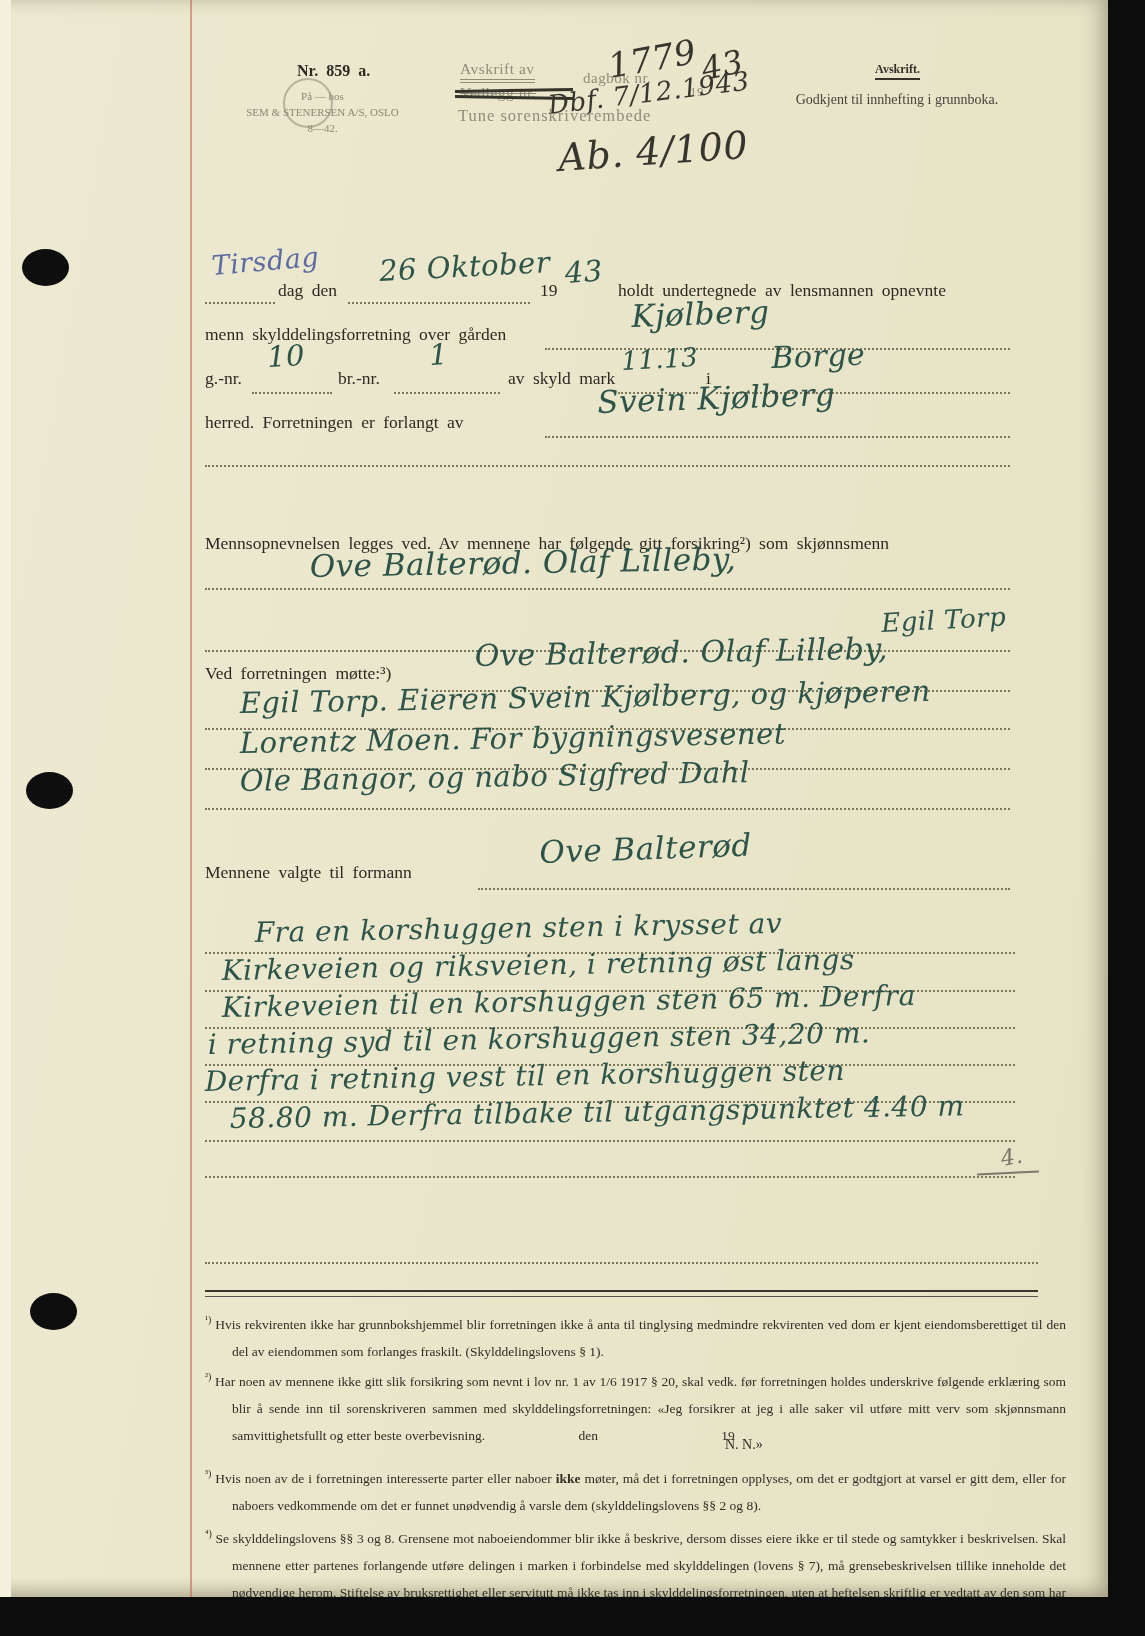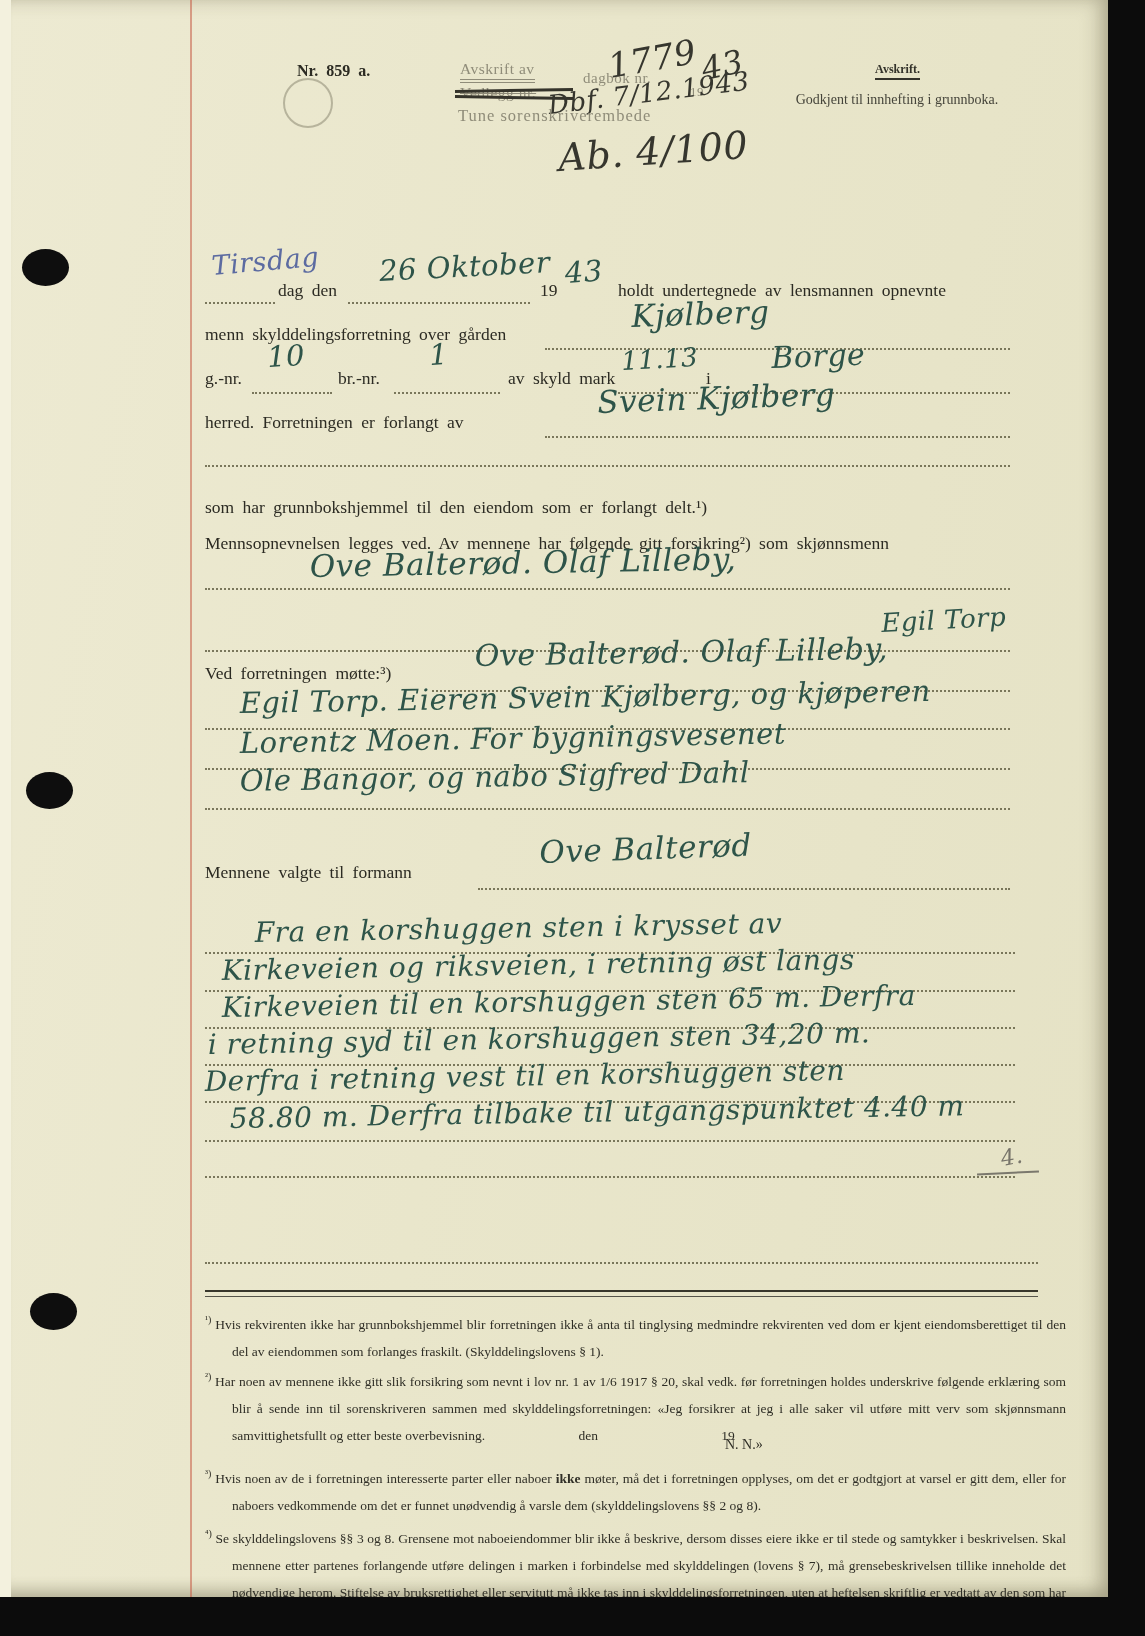--- a/index.html
+++ b/index.html
@@ -57,20 +57,25 @@
 <div class="page">
   <div class="edge-left"></div>
   <div class="red-line"></div>
 
   <div class="hole" style="left:22px;top:249px;"></div>
   <div class="hole" style="left:26px;top:772px;"></div>
   <div class="hole" style="left:30px;top:1293px;"></div>
 
   <span class="pt b" style="left:297px;top:62px;font-size:16px;">Nr. 859 a.</span>
   <div class="printer-circle"></div>
+  <div class="printerblock">
+    <div>På — hos</div>
+    <div>SEM &amp; STENERSEN A/S, OSLO</div>
+    <div>8—42.</div>
+  </div>
 
   <span class="stamp u2" style="left:460px;top:60px;font-size:15.5px;">Avskrift av</span>
   <span class="stamp" style="left:460px;top:84px;font-size:15.5px;text-decoration:line-through;">Vedlegg nr.</span>
   <div class="strike1" style="left:455px;top:89px;width:118px;transform:rotate(-1deg);"></div>
   <div class="strike2" style="left:455px;top:96px;width:118px;transform:rotate(1deg);"></div>
   <span class="stamp" style="left:583px;top:70px;font-size:15px;">dagbok nr.</span>
   <span class="hand hand-black" style="left:612px;top:46px;font-size:34px;transform:rotate(-10deg);">1779</span>
   <span class="stamp" style="left:690px;top:84px;font-size:13px;">19</span>
   <span class="hand hand-black" style="left:706px;top:50px;font-size:32px;transform:rotate(-12deg);">43</span>
   <span class="hand hand-black" style="left:550px;top:90px;font-size:26px;transform:rotate(-7deg);">Dbf. 7/12.1943</span>
@@ -106,21 +111,20 @@
   <span class="pt" style="left:706px;top:368px;">i</span>
   <div class="dot" style="left:716px;top:392px;width:294px;"></div>
   <span class="hand" style="left:772px;top:340px;font-size:30px;transform:rotate(-2deg);">Borge</span>
 
   <span class="pt" style="left:205px;top:412px;">herred.  Forretningen er forlangt av</span>
   <div class="dot" style="left:545px;top:436px;width:465px;"></div>
   <span class="hand" style="left:598px;top:384px;font-size:31px;transform:rotate(-2deg);">Svein Kjølberg</span>
 
   <div class="dot" style="left:205px;top:465px;width:805px;"></div>
 
-  <span class="pt" style="left:205px;top:497px;">som har grunnbokshjemmel til den eiendom som er forlangt delt.¹)</span>
   <span class="pt" style="left:205px;top:533px;">Mennsopnevnelsen legges ved.  Av mennene har følgende gitt forsikring²) som skjønnsmenn</span>
 
   <span class="hand" style="left:310px;top:548px;font-size:31px;transform:rotate(-1deg);">Ove Balterød.  Olaf Lilleby,</span>
   <div class="dot" style="left:205px;top:588px;width:805px;"></div>
 
   <span class="hand" style="left:882px;top:608px;font-size:26px;transform:rotate(-3deg);">Egil Torp</span>
   <div class="dot" style="left:205px;top:650px;width:805px;"></div>
 
   <span class="pt" style="left:205px;top:663px;">Ved forretningen møtte:³)</span>
   <div class="dot" style="left:432px;top:690px;width:578px;"></div>

